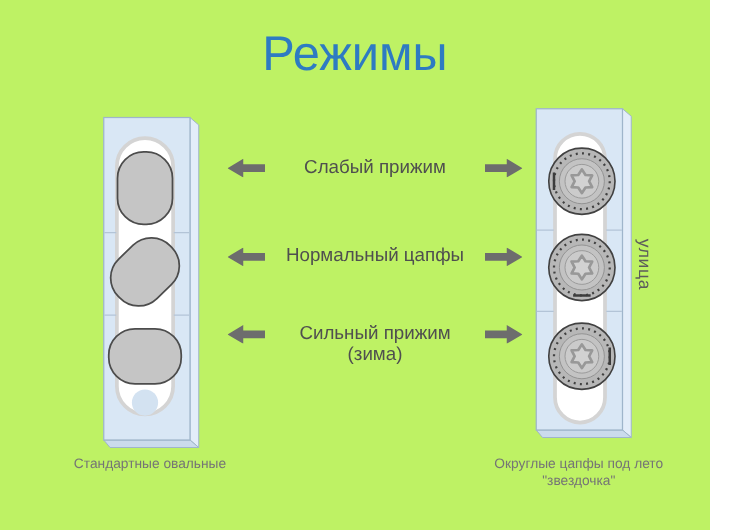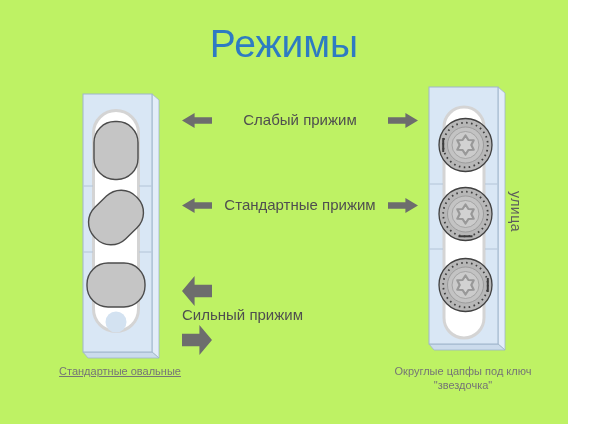--- a/index.html
+++ b/index.html
@@ -17,21 +17,21 @@
   .mode-row .labels{flex:1;text-align:center;color:#4f4f4f;font-size:15px;line-height:17px;}
   .arrow{display:block;width:30px;height:15px;background:#6d6d6d;margin-top:2px;flex:0 0 30px;}
   .arrow-left{clip-path:polygon(0% 50%,42% 0%,42% 29%,100% 29%,100% 71%,42% 71%,42% 100%);}
   .arrow-right{clip-path:polygon(100% 50%,58% 0%,58% 29%,0% 29%,0% 71%,58% 71%,58% 100%);}
 
   .side-label{position:absolute;left:508px;top:191px;writing-mode:vertical-rl;
               font-size:14px;color:#5c5c5c;letter-spacing:0.5px;}
 
   .caption{position:absolute;top:364px;width:176px;text-align:center;
            font-size:11px;line-height:14px;color:#757575;}
-  .caption-left{left:32px;text-decoration:underline;}
+  .caption-left{left:32px;}
   .caption-right{left:375px;}
 </style>
 </head>
 <body>
 
 <div class="stage">
 
   <div class="title">Режимы</div>
 
   <svg class="panel left" width="82" height="272" viewBox="0 0 82 272">
@@ -80,48 +80,49 @@
     <g transform="translate(37.5,199)">
       <circle r="26.5" fill="#b7b7b7" stroke="#414141" stroke-width="1.3"></circle>
       <circle r="22.3" fill="none" stroke="#414141" stroke-width="1.8" stroke-dasharray="1.6 3.4"></circle>
       <circle r="18" fill="#c3c3c3" stroke="#939393" stroke-width="0.8"></circle>
       <circle r="13.5" fill="#cbcbcb" stroke="#9b9b9b" stroke-width="0.8"></circle>
       <polygon points="0,-9.5 2.9,-5 8.2,-4.75 5.8,0 8.2,4.75 2.9,5 0,9.5 -2.9,5 -8.2,4.75 -5.8,0 -8.2,-4.75 -2.9,-5" fill="#d2d2d2" stroke="#989898" stroke-width="2.2" stroke-linejoin="round"></polygon>
       <line x1="22.3" y1="-7" x2="22.3" y2="7" stroke="#3c3c3c" stroke-width="2"></line>
     </g>
   </svg>
 
-  <div class="mode-row" style="top:111px;">
+  <div class="mode-row" style="top:125px;">
     <span class="arrow arrow-left"></span>
     <div class="labels">
       <div>Слабый прижим</div>
     </div>
     <span class="arrow arrow-right"></span>
   </div>
 
   <div class="mode-row" style="top:196px;">
     <span class="arrow arrow-left"></span>
     <div class="labels">
-      <div>Стандартные прижим</div>
+      <div>Нормальный цапфы</div>
     </div>
     <span class="arrow arrow-right"></span>
   </div>
 
-  <div class="mode-row" style="top:274px;flex-direction:column;">
+  <div class="mode-row" style="top:258px;">
     <span class="arrow arrow-left"></span>
     <div class="labels">
       <div>Сильный прижим</div>
+      <div>(зима)</div>
     </div>
     <span class="arrow arrow-right"></span>
   </div>
 
   <div class="side-label">улица</div>
 
   <div class="caption caption-left">
     <div>Стандартные овальные</div>
   </div>
 
   <div class="caption caption-right">
-    <div>Округлые цапфы под ключ</div>
+    <div>Округлые цапфы под лето</div>
     <div>"звездочка"</div>
   </div>
 
 </div>
 
 </body></html>

